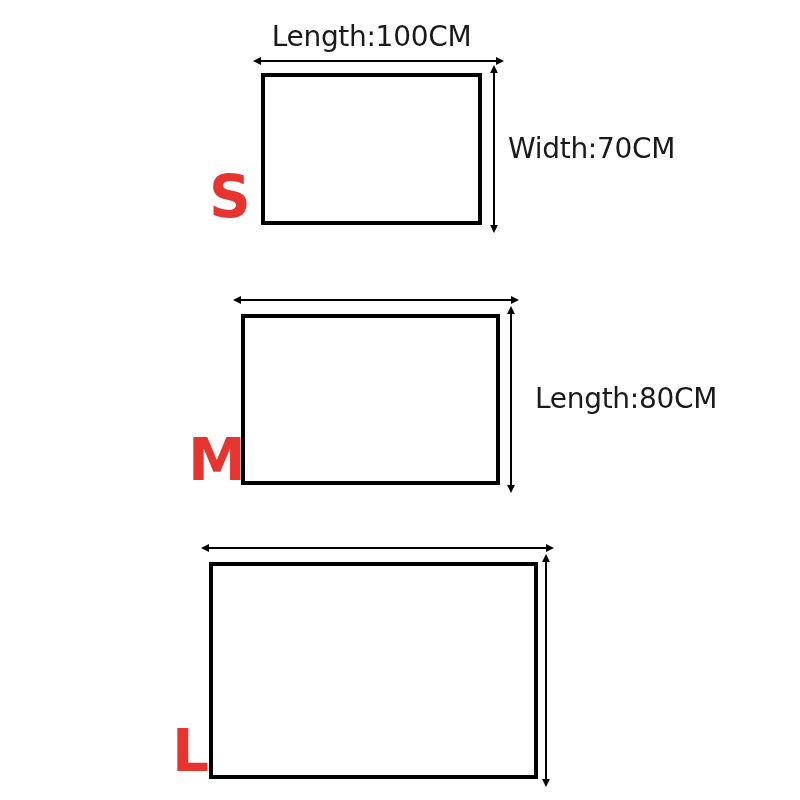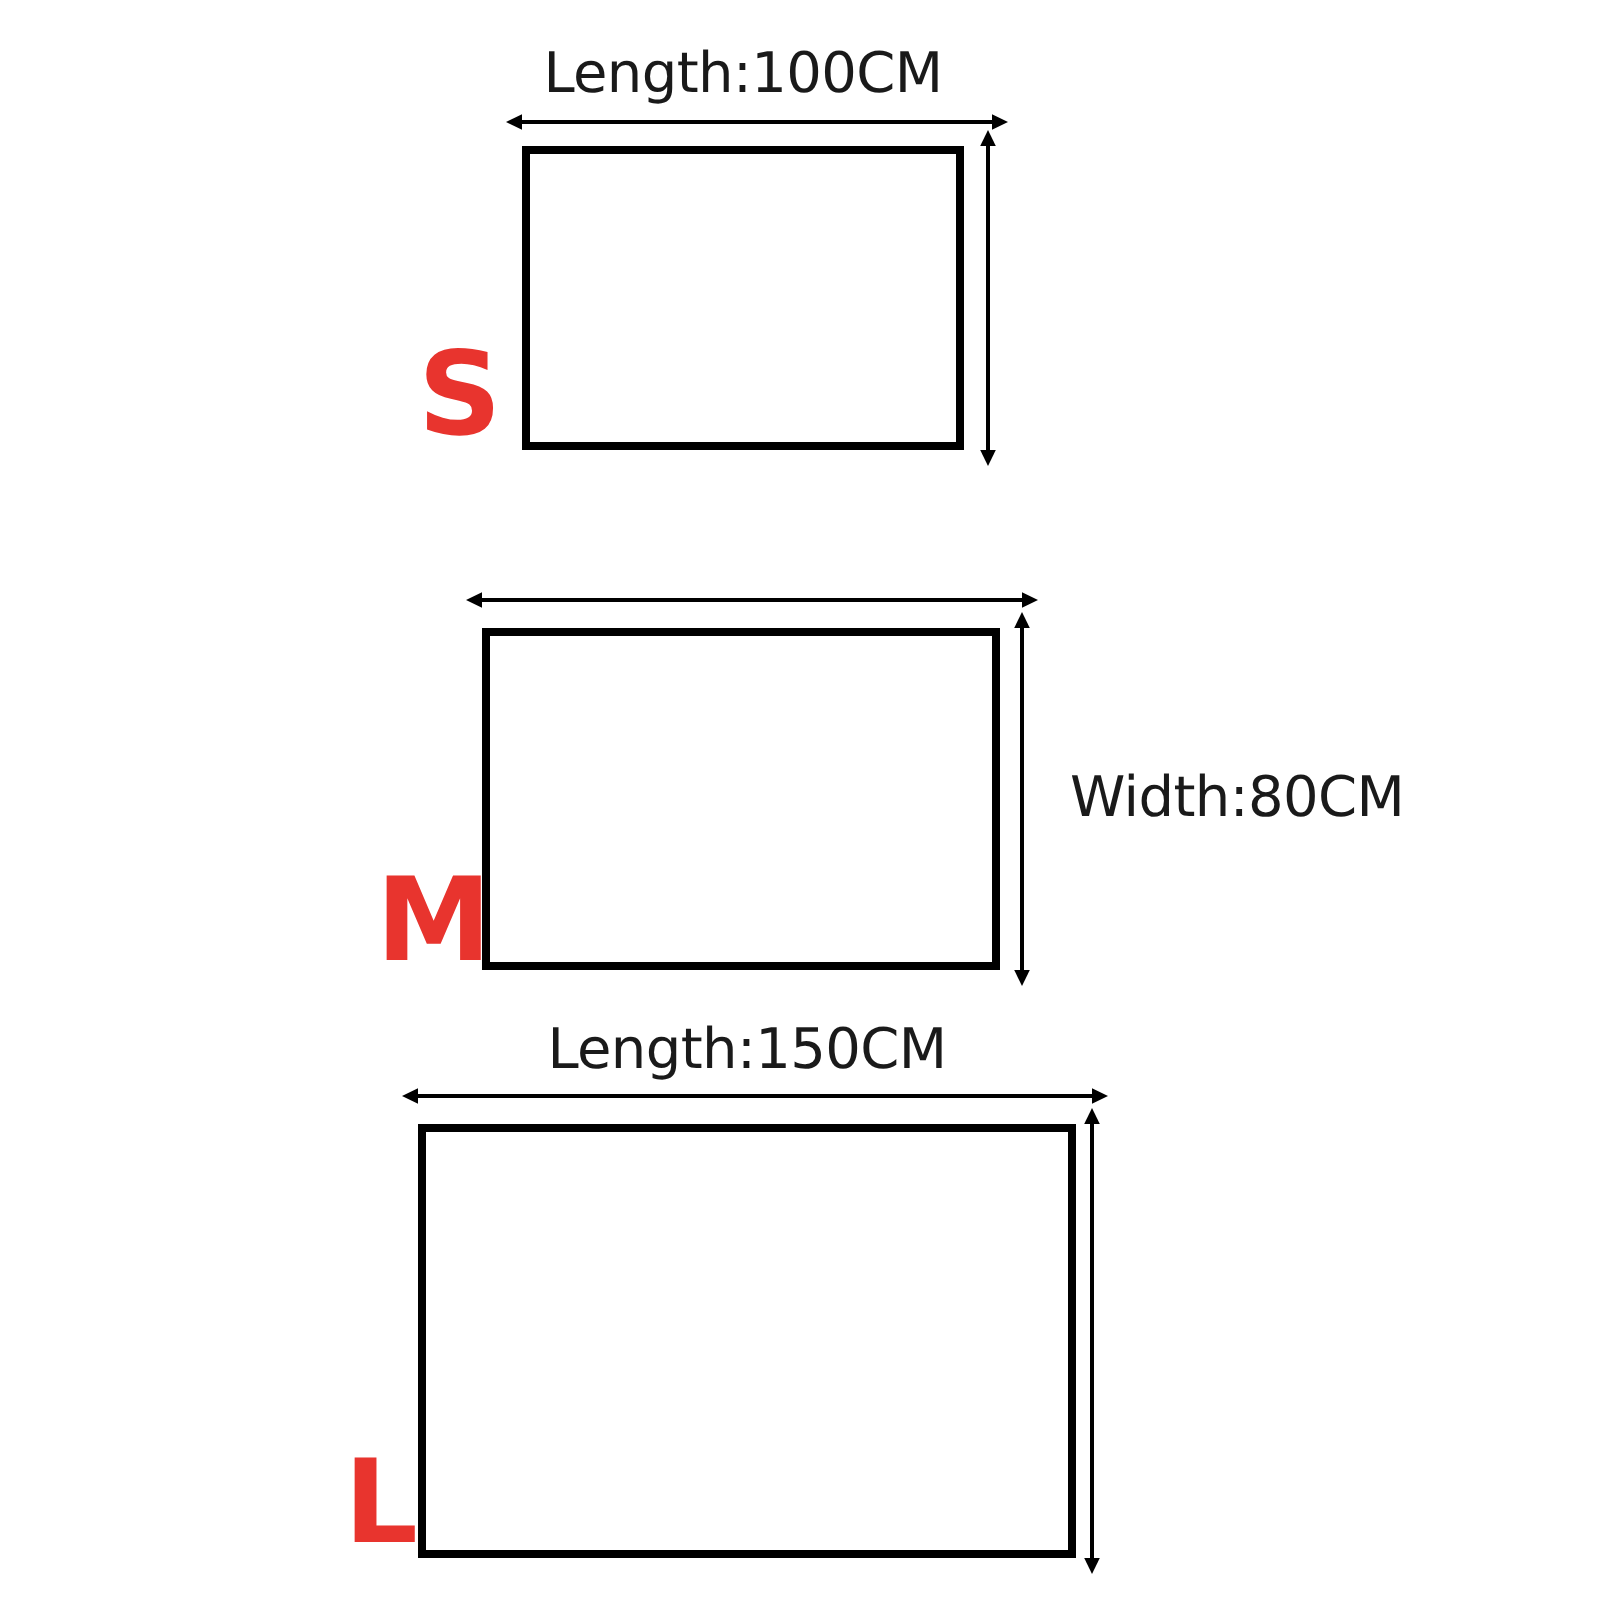--- a/index.html
+++ b/index.html
@@ -69,37 +69,37 @@
 <body>
 
 <div id="canvas">
 
   <div class="size-group" style="left:0; top:0; width:800px; height:250px;">
 
     <div class="dim-label length-label" style="left:261px; top:22px; width:221px;">Length:100CM</div>
 
     <div class="rect" style="left:261px; top:73px; width:221px; height:152px;"></div>
 
+    <div class="dim-label" style="left:508px; top:134px;">Width:70CM</div>
 
     <div class="size-letter s" style="left:209px; top:168px;">S</div>
   </div>
 
   <div class="size-group" style="left:0; top:0; width:800px; height:500px;">
 
 
     <div class="rect" style="left:241px; top:314px; width:259px; height:171px;"></div>
 
-    <div class="dim-label" style="left:535px; top:384px;">Width:80CM</div>
+    <div class="dim-label" style="left:535px; top:384px;">Length:80CM</div>
 
     <div class="size-letter m" style="left:188px; top:431px;">M</div>
   </div>
 
   <div class="size-group" style="left:0; top:0; width:800px; height:800px;">
 
-    <div class="dim-label length-label" style="left:209px; top:510px; width:329px;">Length:150CM</div>
 
     <div class="rect" style="left:209px; top:562px; width:329px; height:217px;"></div>
 
 
     <div class="size-letter l" style="left:172px; top:722px;">L</div>
   </div>
 
   <svg id="arrows" viewBox="0 0 800 800">
     <defs>
       <marker id="ah-start" markerWidth="9" markerHeight="9" refX="8" refY="4.5" orient="auto" markerUnits="userSpaceOnUse">

